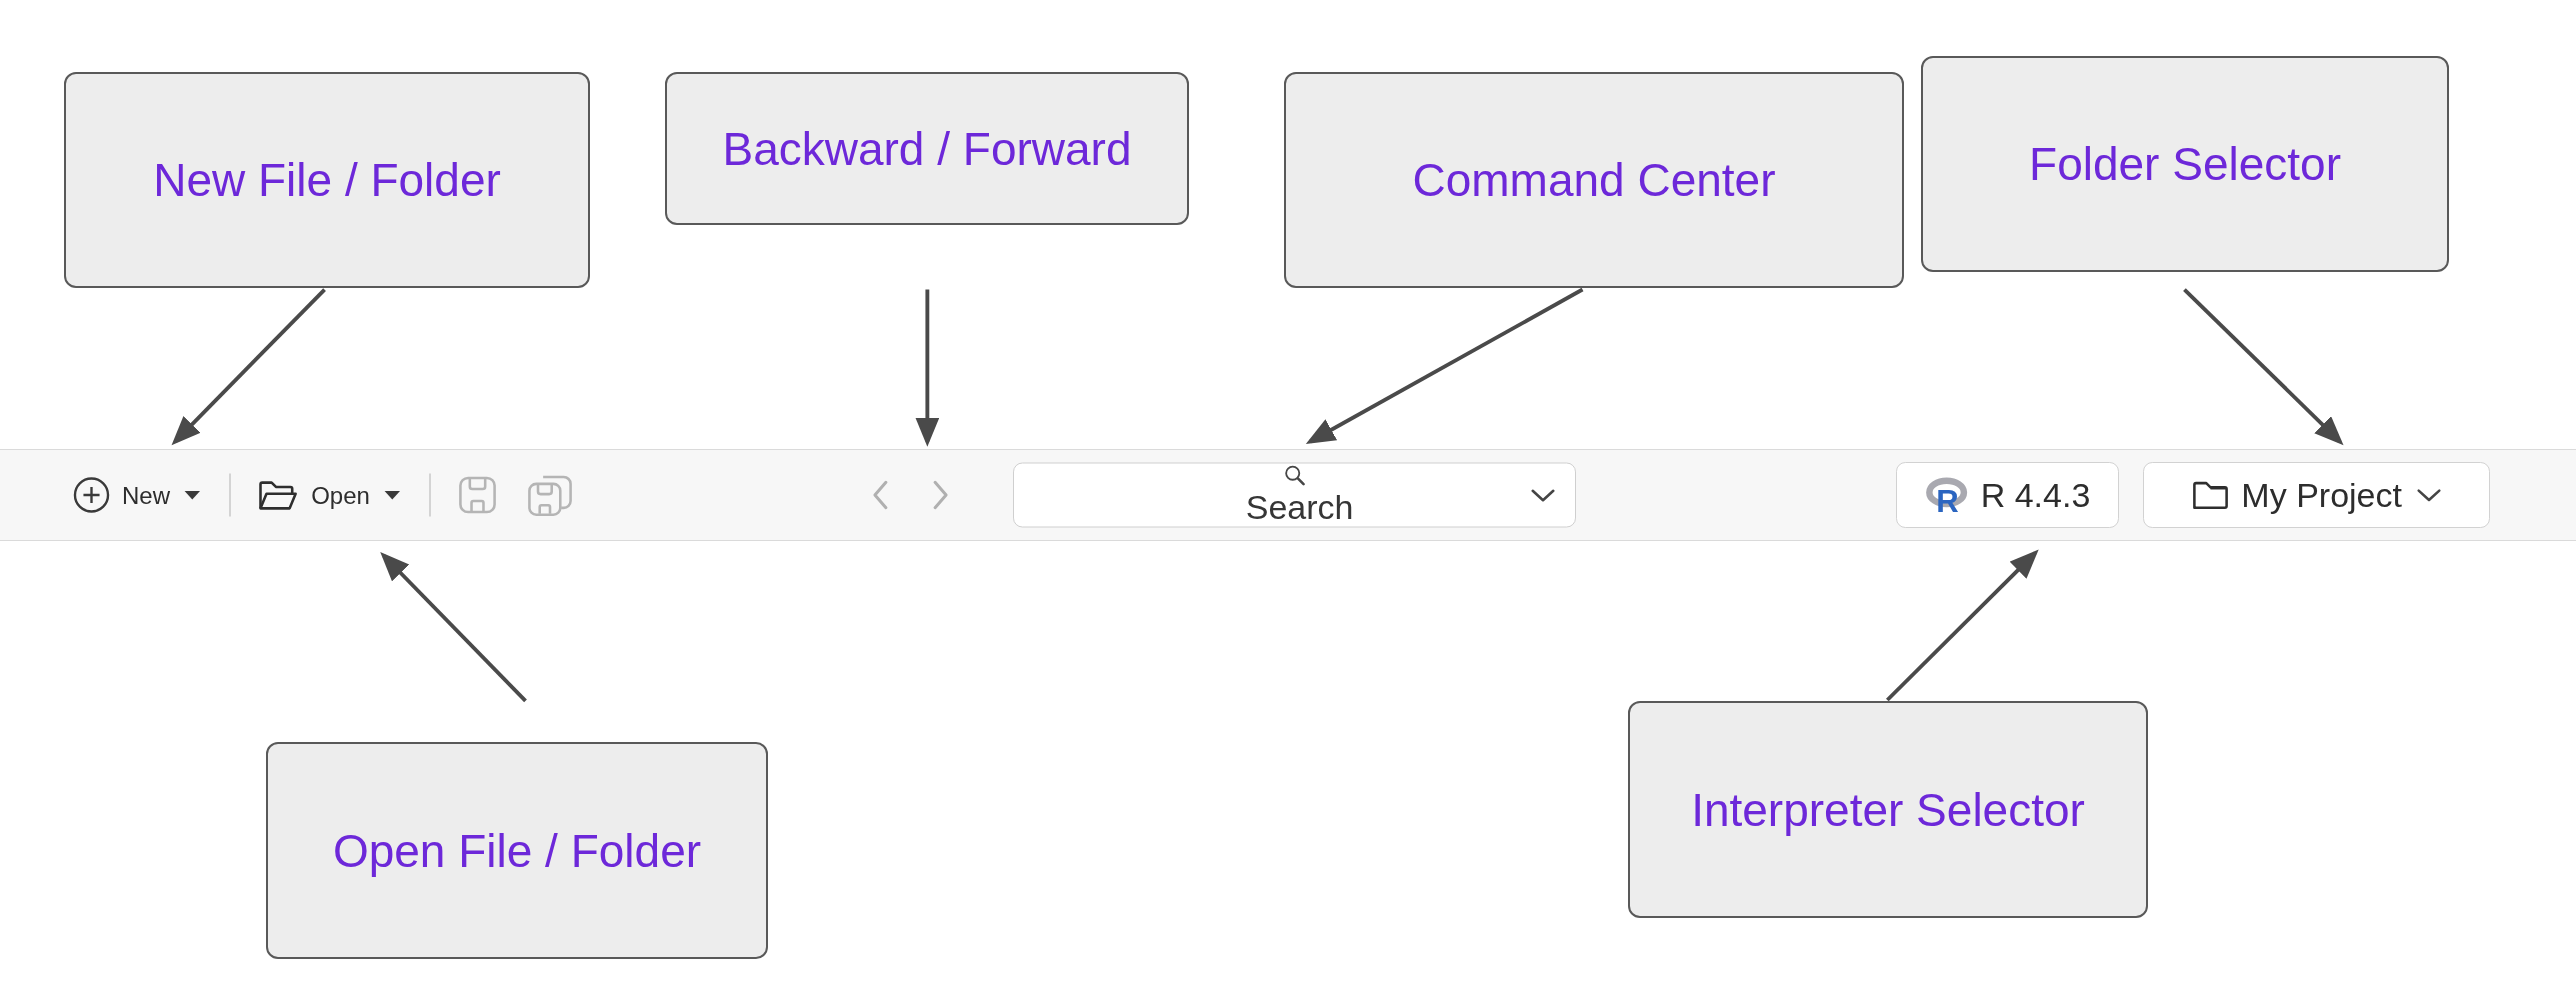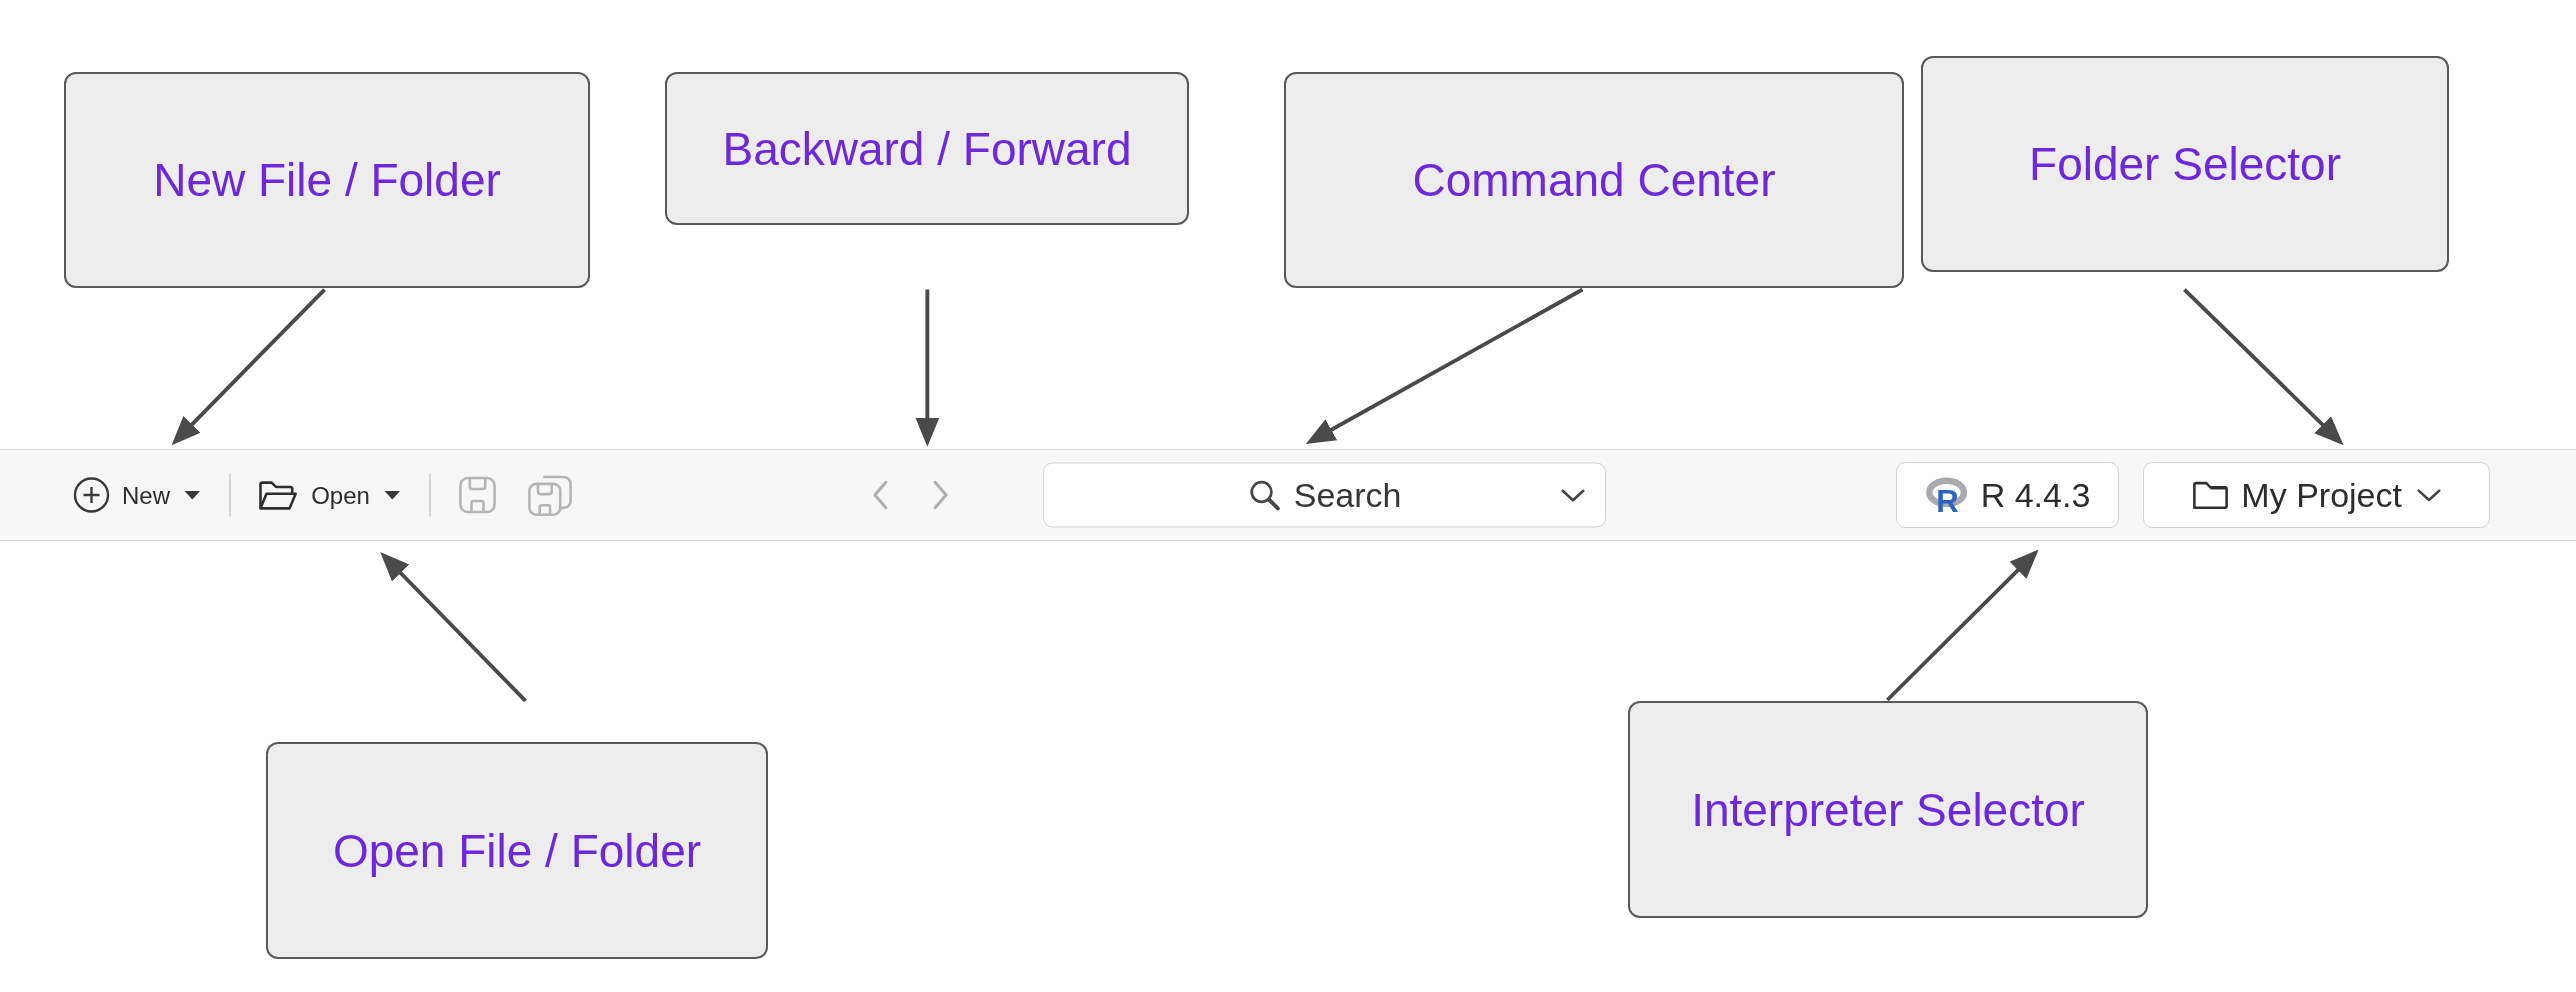--- a/index.html
+++ b/index.html
@@ -34,25 +34,25 @@
     display:flex;align-items:center;border:none;background:transparent;
     padding:0;margin:0;cursor:pointer;
     font-family:inherit;font-size:24px;color:#2d2d2d;
   }
   .tb-btn .lbl{margin:0 12px 0 11px;line-height:1;}
   .tb-sep{width:2.6px;height:43px;background:#d4d4d4;margin:0 26px;}
   .icon-btn{background:transparent;border:none;padding:0;margin:0;display:flex;align-items:center;cursor:pointer;}
   .save-gap{margin-left:27.5px;}
   
   #search-box{
-    position:absolute;left:1043px;top:50%;transform:translateY(-50%);
+    position:absolute;left:1013px;top:50%;transform:translateY(-50%);
     width:563px;height:65px;background:#ffffff;
     border:1.7px solid #cfcfcf;border-radius:9.4px;
     display:flex;align-items:center;justify-content:center;
-    box-sizing:border-box;cursor:pointer;
+    box-sizing:border-box;cursor:pointer;flex-direction:column;
   }
   #search-box .lbl{font-size:34px;color:#363636;margin-left:10.3px;}
   #search-box .chev{position:absolute;right:19px;top:50%;transform:translateY(-50%);display:flex;}
   
   .pill{
     height:66px;background:#ffffff;border:1.7px solid #d2d2d2;border-radius:9.4px;
     display:flex;align-items:center;justify-content:center;
     font-family:inherit;font-size:34px;color:#2d2d2d;
     box-sizing:border-box;cursor:pointer;padding:0;
   }

